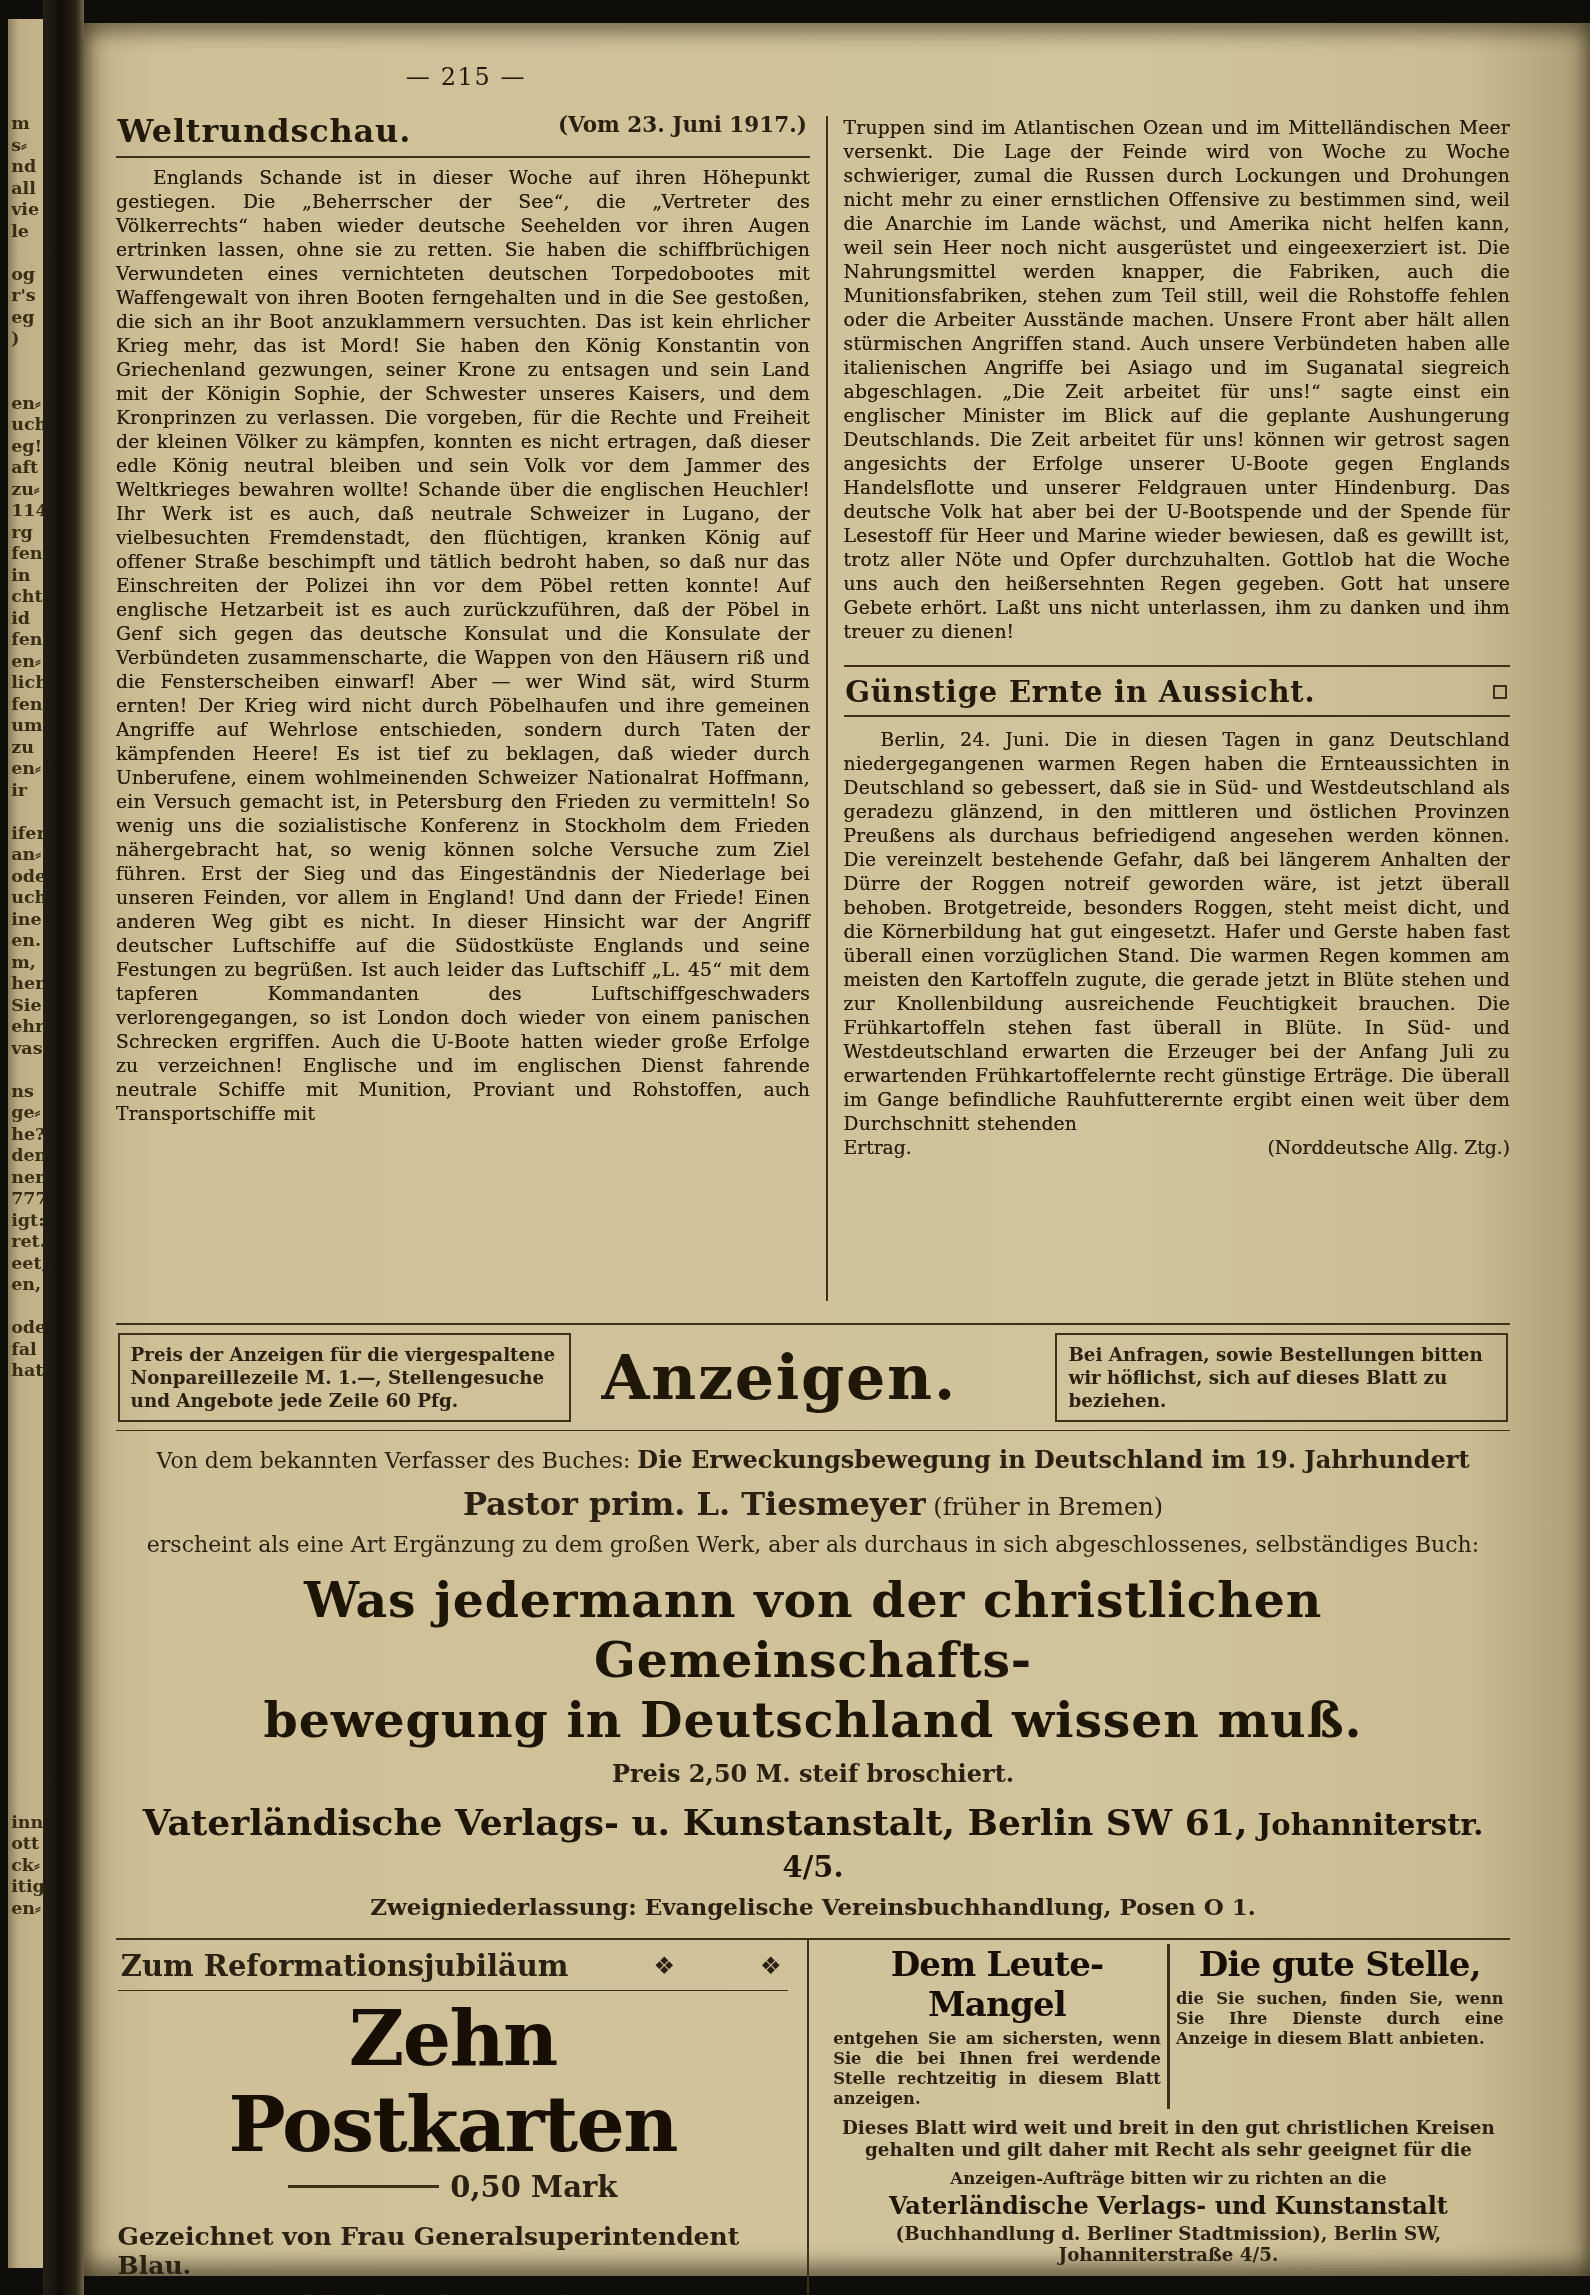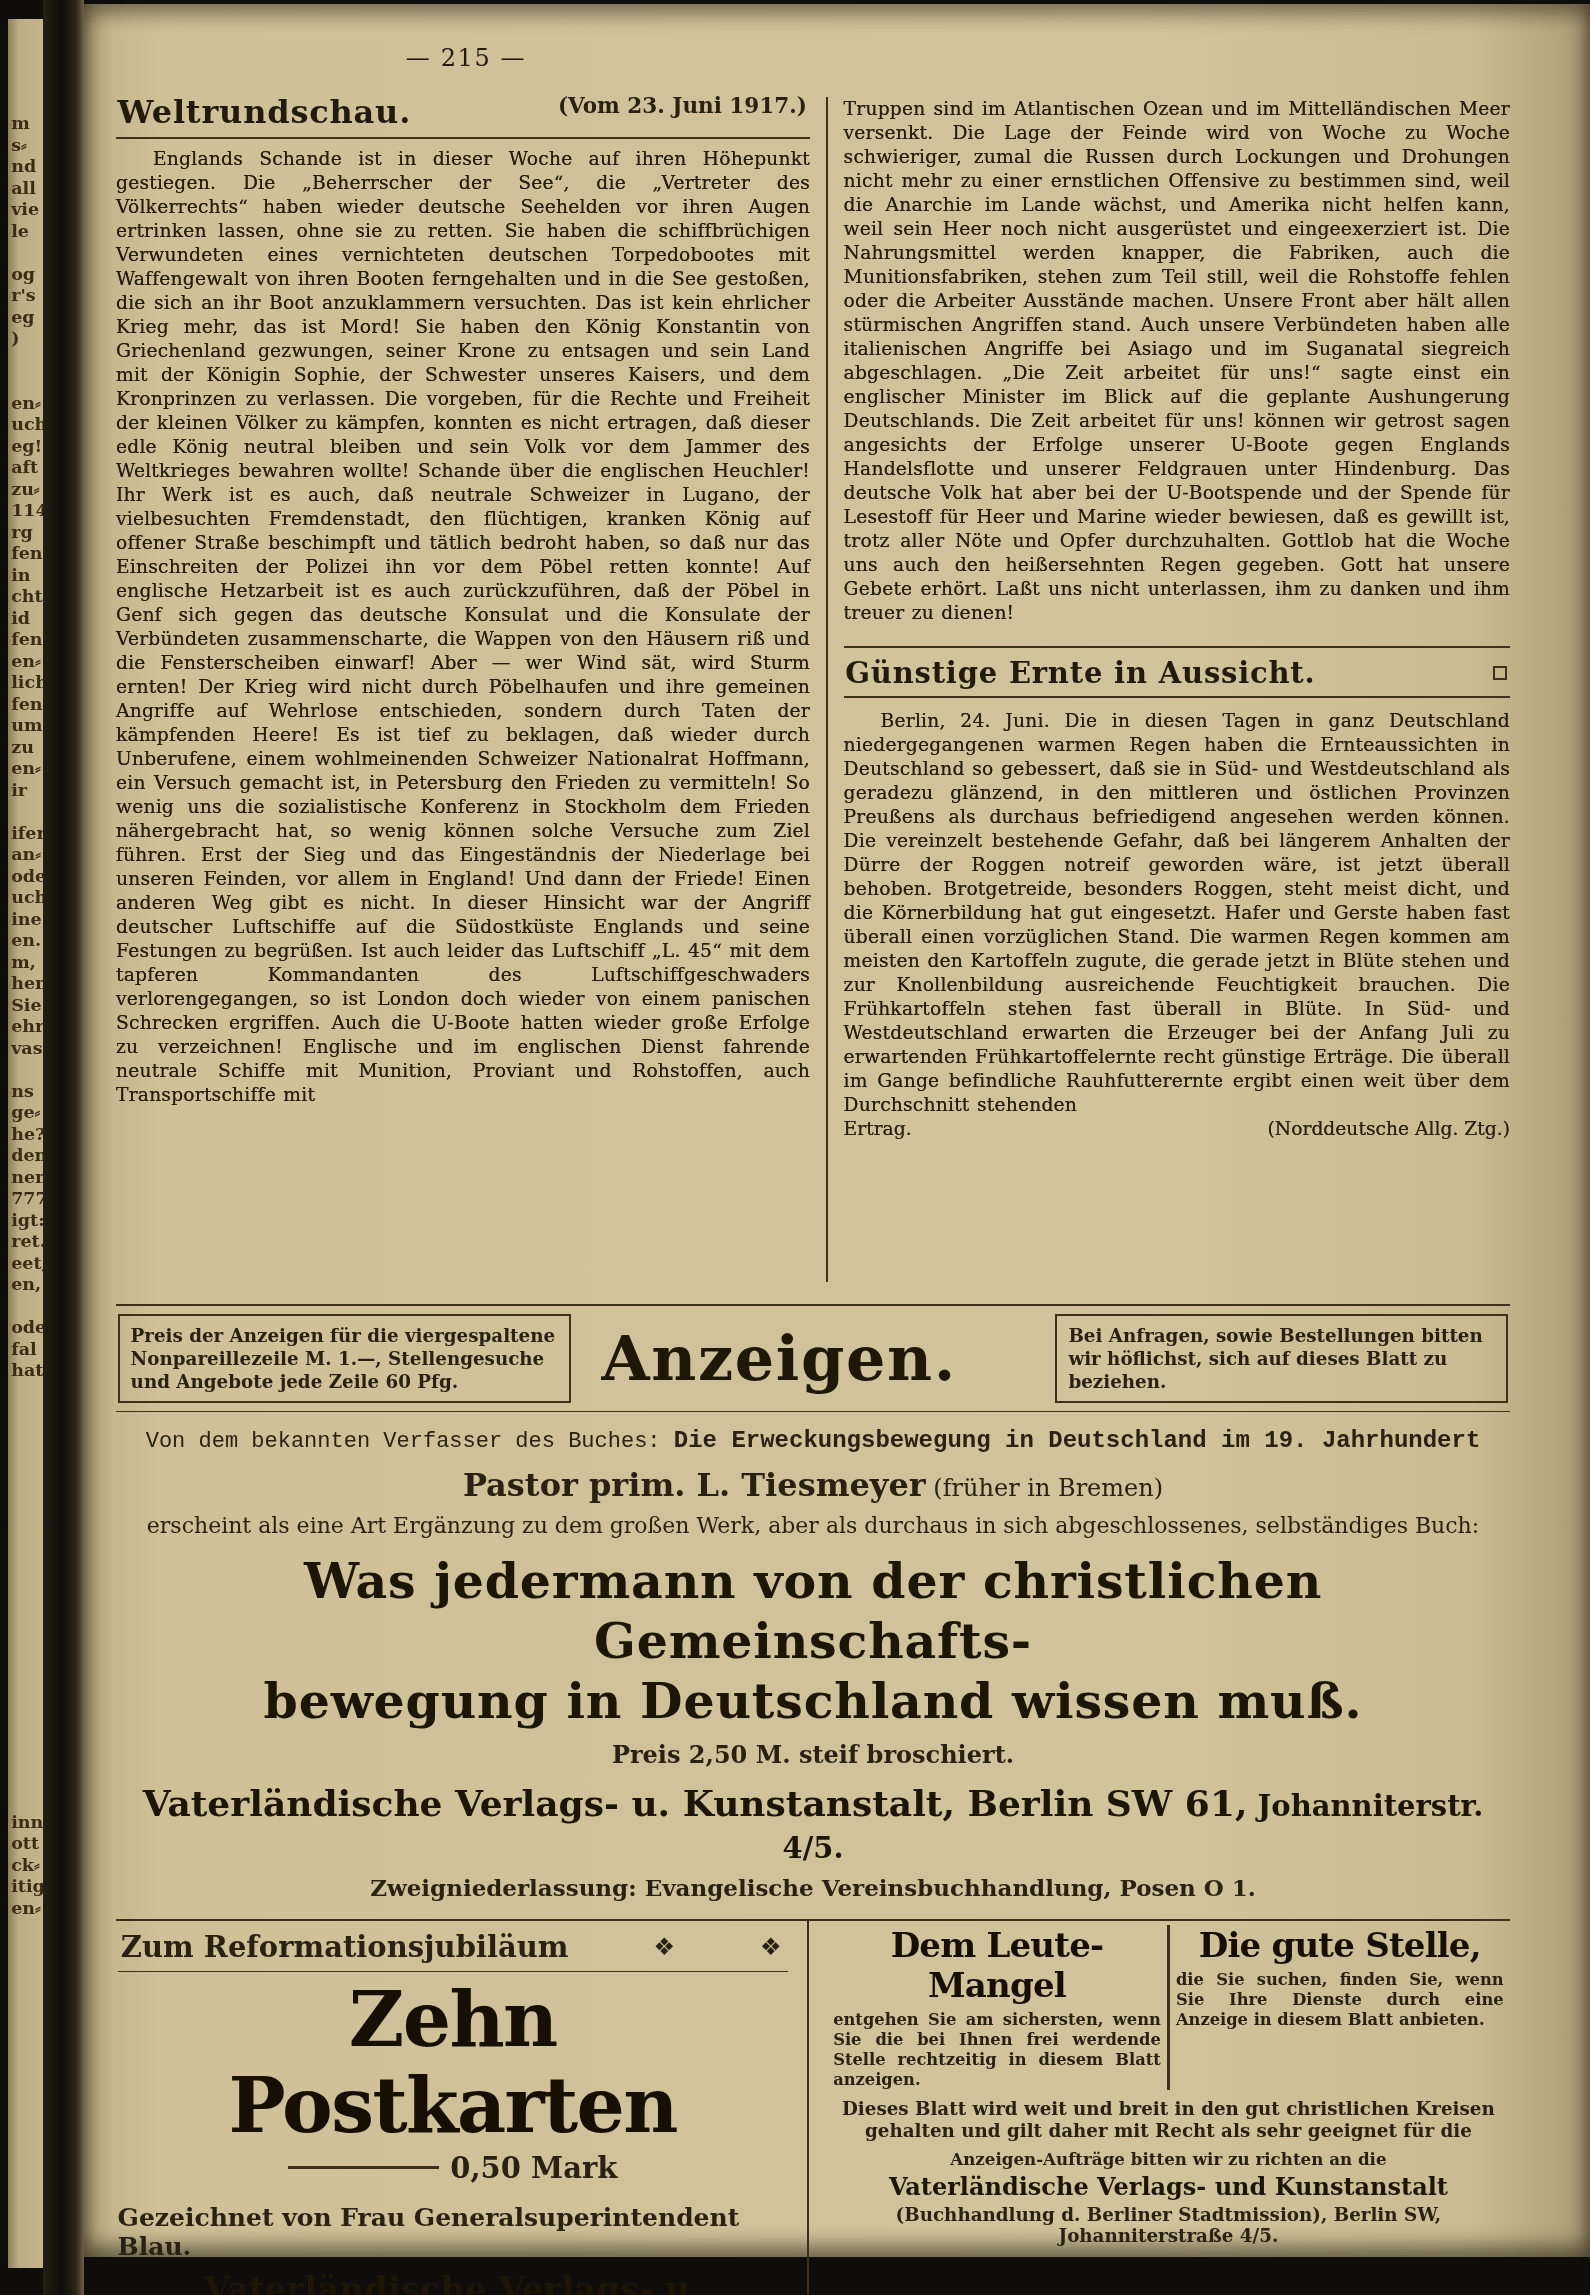--- a/index.html
+++ b/index.html
@@ -20,21 +20,21 @@
     padding-top:94px; padding-left:3.2px; overflow:hidden;
   }
   .frag { height:21.5px; font-size:17.5px; line-height:21.5px; font-weight:bold; color:#3a2d14; white-space:nowrap; }
   .gutter {
     position:absolute; left:43px; top:0; width:41px; height:100%;
     background:linear-gradient(90deg,#241f15 0%,#100e0a 45%,#2c2617 80%,#6e6147 100%);
   }
 
   
   .page {
-    position:absolute; left:84px; top:4px; width:1506px; height:2253px;
+    position:absolute; left:84px; top:23px; width:1506px; height:2253px;
     background:linear-gradient(90deg,#ab9c74 0%,#c6b78e 2%,#cfc098 5%,#d1c39b 70%,#cabb92 92%,#b3a47c 98%,#a09170 100%);
     box-shadow: inset 0 11px 17.5px rgba(30,25,12,.45), inset 0 -12.7px 17.5px rgba(30,25,12,.5);
     padding:29px 80px 0 32px;
   }
   .page-number { width:700px; text-align:center; font-size:24px; letter-spacing:1.6px; margin:11px 0 20.7px 0; color:#241b0c; }
 
   .columns { display:flex; min-height:1197px; }
   .col-left { width:694px; }
   .col-divider { width:1.6px; background:#3d311b; margin:4.8px 16px 8px 16px; }
   .col-right { flex:1; }
@@ -59,21 +59,21 @@
   .anz-bar {
     margin-top:14.3px; border-top:2.4px solid #3d311b; border-bottom:1.6px solid #3d311b;
     display:flex; align-items:stretch; padding:8px 1.6px; gap:31px;
   }
   .anz-box { border:2.4px solid #3d311b; padding:8px 11px; width:453px;
     font-size:18.3px; line-height:23px; font-weight:bold; text-align:left; }
   .anz-title { flex:1; text-align:left; font-size:62px; font-weight:bold; letter-spacing:1.6px; align-self:center; color:#1f1708; }
 
   
   .book-ad { text-align:center; padding-top:12.7px; }
-  .ba-line1 { font-size:22px; line-height:32px;font-family:Liberation Mono, monospace; }
+  .ba-line1 { font-size:22px; line-height:32px; }
   .ba-line1 b { font-size:24px; }
   .ba-line2 { font-size:32px; font-weight:bold; margin-top:8px; }
   .ba-line2 span.norm { font-size:24px; font-weight:normal; }
   .ba-line3 { font-size:22px; margin-top:9.5px; }
   .ba-headline { font-size:49px; font-weight:bold; line-height:60px; margin-top:12.7px; letter-spacing:0.8px; color:#1d1506; }
   .ba-price { font-size:24px; font-weight:bold; margin-top:9.5px; }
   .ba-pub { font-size:36px; font-weight:bold; margin-top:12.7px; color:#1d1506; }
   .ba-pub .addr { font-size:29px; }
   .ba-branch { font-size:23px; font-weight:bold; margin-top:8px; }
 

